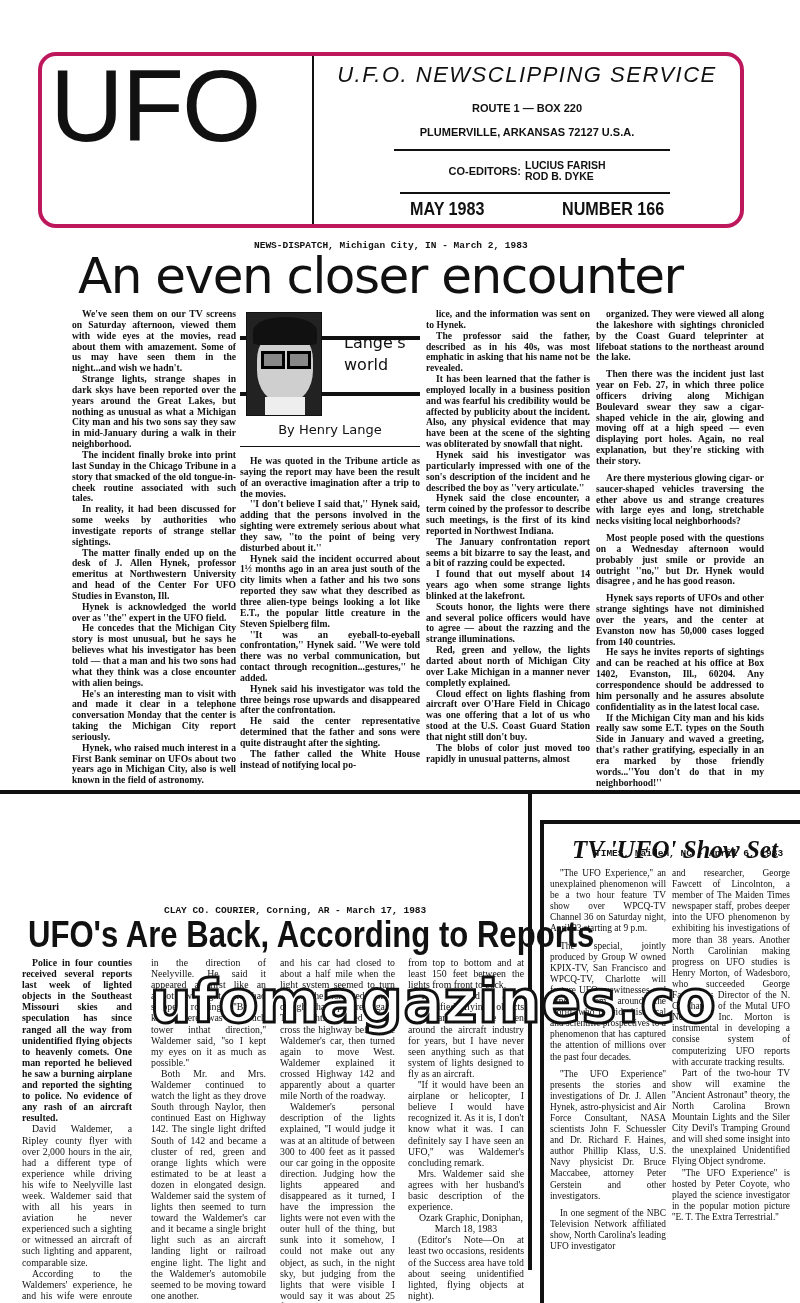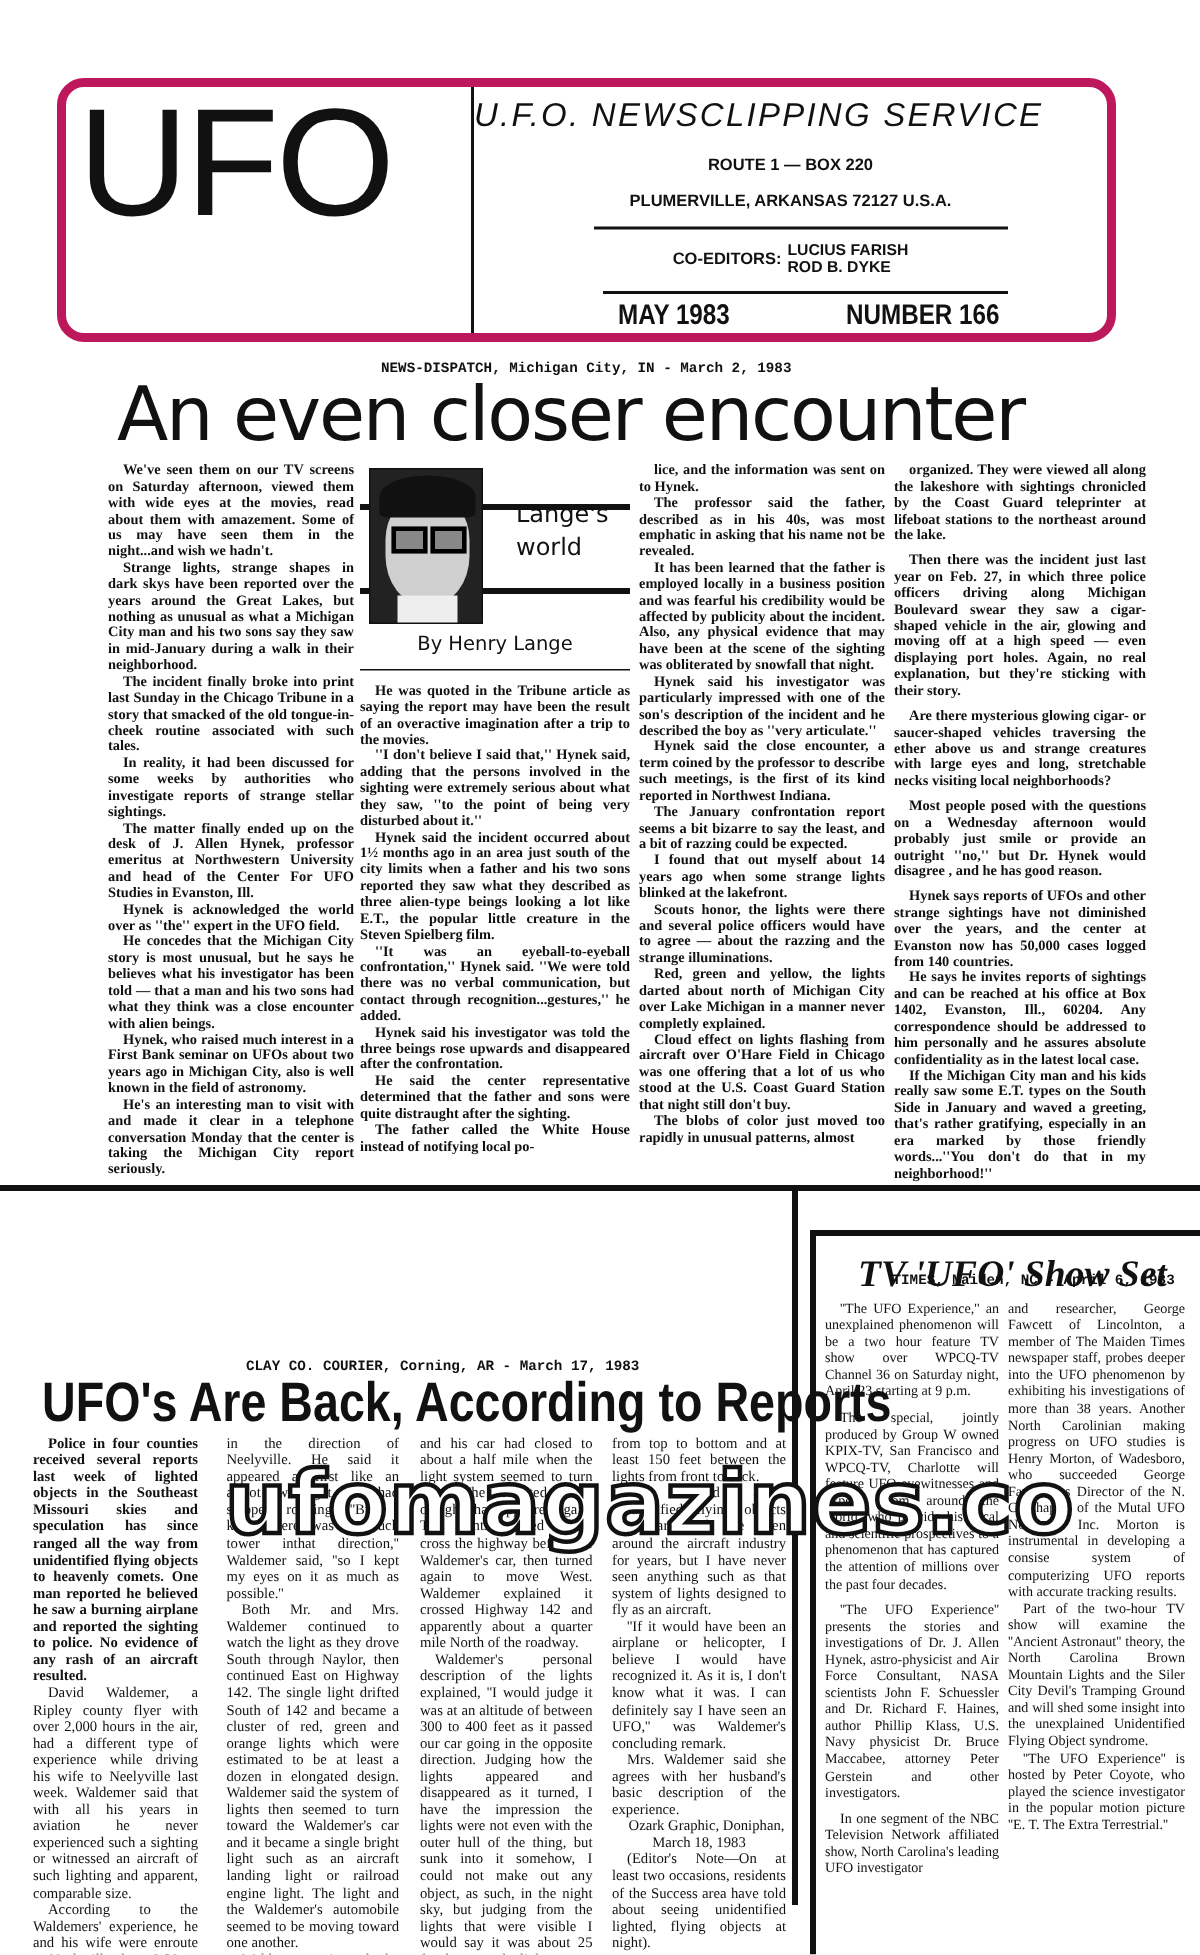--- a/index.html
+++ b/index.html
@@ -1,25 +1,25 @@
 <!DOCTYPE html>
 <html><head>
 <meta charset="utf-8">
 <style>
   html, body { margin: 0; padding: 0; background: #ffffff; }
   body { width: 800px; height: 1303px; position: relative; overflow: hidden; color: #111; font-family: "Liberation Serif", serif; }
   .abs { position: absolute; }
 
   
-  .masthead { left: 38px; top: 52px; width: 706px; height: 176px; border: 6px solid #be185d; border-radius: 18px; box-sizing: border-box; }
+  .masthead { left: 38px; top: 52px; width: 706px; height: 176px; border: 4px solid #be185d; border-radius: 18px; box-sizing: border-box; }
   .mast-left { left: 0; top: 0; width: 272px; height: 100%; border-right: 2px solid #111; box-sizing: border-box; }
   .ufo-big { left: 8px; top: -2px; font-family: "Liberation Sans", sans-serif; font-size: 102px; line-height: 104px; letter-spacing: -2px; color: #111; }
   .mast-sub { left: 8px; top: 100px; font-family: "Liberation Sans", sans-serif; font-size: 29px; line-height: 29px; color: #111; }
   .mast-right { left: 272px; top: 0; right: 0; height: 100%; }
-  .mast-title { left: 0; right: 0; top: 6px; text-align: left; font-family: "Liberation Sans", sans-serif; font-style: italic; font-size: 22px; letter-spacing: 1.5px; }
+  .mast-title { left: 0; right: 0; top: 6px; text-align: center; font-family: "Liberation Sans", sans-serif; font-style: italic; font-size: 22px; letter-spacing: 1.5px; }
   .mast-line { left: 0; right: 0; text-align: center; font-family: "Liberation Sans", sans-serif; font-weight: bold; font-size: 11px; }
   .rule { height: 1.5px; background: #111; }
   .coeditors { left: 0; right: 0; top: 104px; display: flex; justify-content: center; align-items: center; font-family: "Liberation Sans", sans-serif; font-weight: bold; font-size: 11px; }
   .coeditors .names { margin-left: 4px; line-height: 11px; font-size: 10.5px; }
   .issue { top: 142px; font-family: "Liberation Sans", sans-serif; font-weight: bold; font-size: 19px; transform: scaleX(0.85); transform-origin: left; }
 
   .source { font-family: "Liberation Mono", monospace; font-size: 9.5px; font-weight: bold; white-space: nowrap; padding-left: 32px; }
   .headline1 { left: 78px; top: 250px; font-family: "DejaVu Sans", sans-serif; font-size: 50px; line-height: 52px; letter-spacing: -1.5px; font-weight: normal; }
 
   .col { font-family: "Liberation Serif", serif; font-size: 9.6px; line-height: 10.85px; text-align: justify; color: #111; }
@@ -78,22 +78,22 @@
 <div class="abs headline1">An even closer encounter</div>
 
 <div class="abs col bold" style="left:72px; top:309px; width:164px;">
   <p>We've seen them on our TV screens on Saturday afternoon, viewed them with wide eyes at the movies, read about them with amazement. Some of us may have seen them in the night...and wish we hadn't.</p>
   <p>Strange lights, strange shapes in dark skys have been reported over the years around the Great Lakes, but nothing as unusual as what a Michigan City man and his two sons say they saw in mid-January during a walk in their neighborhood.</p>
   <p>The incident finally broke into print last Sunday in the Chicago Tribune in a story that smacked of the old tongue-in-cheek routine associated with such tales.</p>
   <p>In reality, it had been discussed for some weeks by authorities who investigate reports of strange stellar sightings.</p>
   <p>The matter finally ended up on the desk of J. Allen Hynek, professor emeritus at Northwestern University and head of the Center For UFO Studies in Evanston, Ill.</p>
   <p>Hynek is acknowledged the world over as ''the'' expert in the UFO field.</p>
   <p>He concedes that the Michigan City story is most unusual, but he says he believes what his investigator has been told — that a man and his two sons had what they think was a close encounter with alien beings.</p>
+  <p>He's an interesting man to visit with and made it clear in a telephone conversation Monday that the center is taking the Michigan City report seriously.</p>
   <p>Hynek, who raised much interest in a First Bank seminar on UFOs about two years ago in Michigan City, also is well known in the field of astronomy.</p>
-  <p>He's an interesting man to visit with and made it clear in a telephone conversation Monday that the center is taking the Michigan City report seriously.</p>
 </div>
 
 <div class="abs lange-box">
   <div class="abs bars" style="left:0; width:6px; top:24px;"></div>
   <div class="abs bars" style="left:82px; width:98px; top:24px;"></div>
   <div class="abs bars" style="left:0; width:6px; top:80px;"></div>
   <div class="abs bars" style="left:82px; width:98px; top:80px;"></div>
   <div class="abs photo">
     <div class="face"></div>
     <div class="hair"></div>

